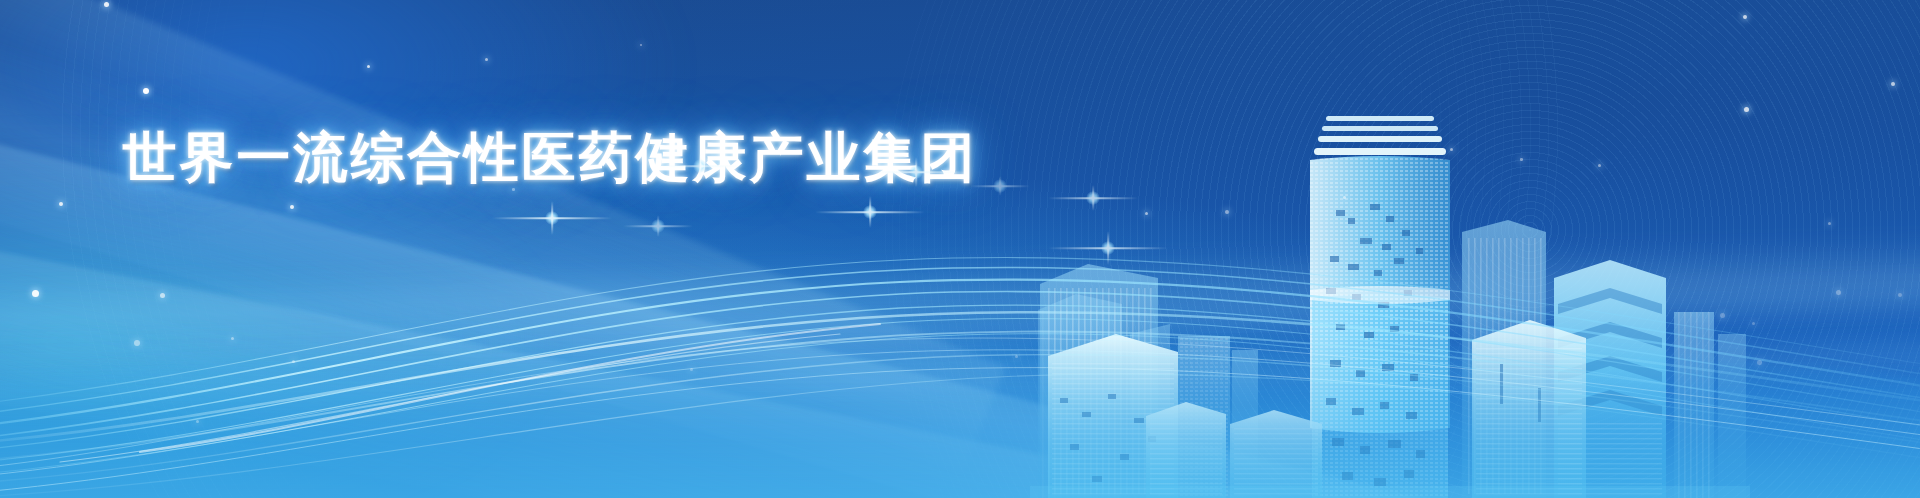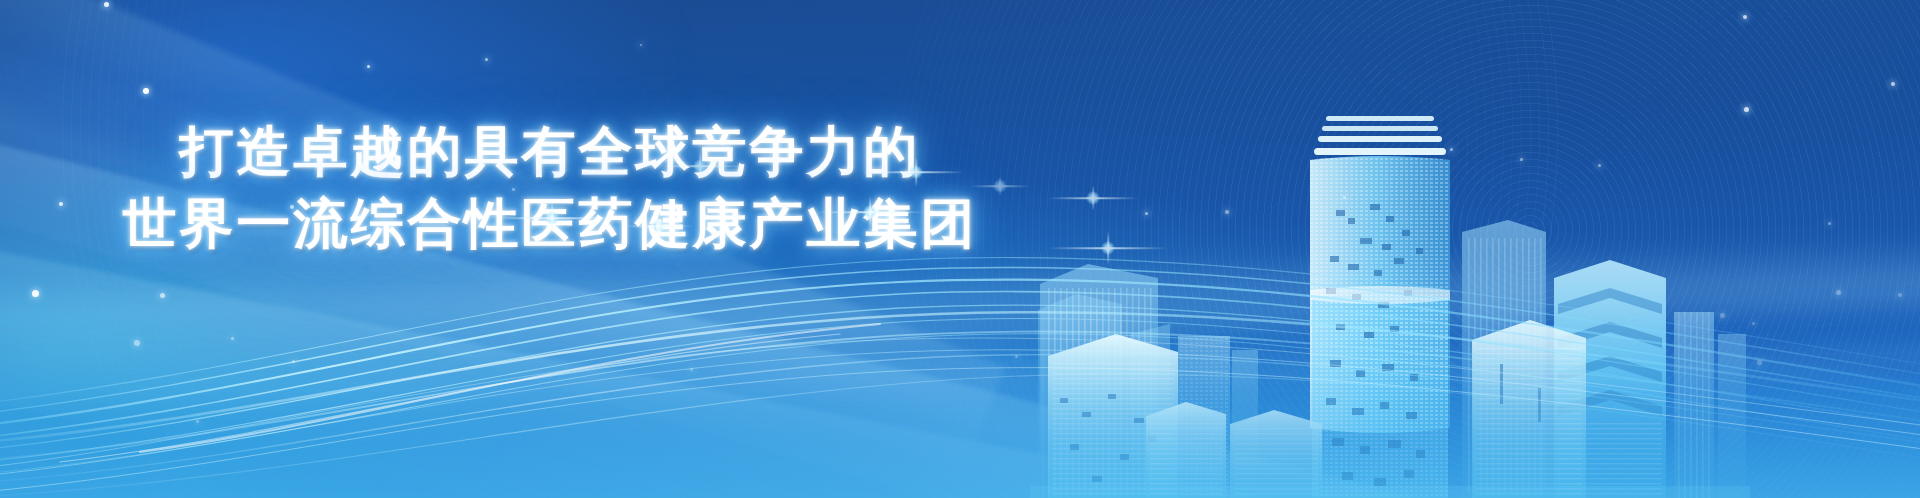--- a/index.html
+++ b/index.html
@@ -358,21 +358,20 @@
         <path d="M-40,300 C 220,276 460,208 800,180 C 1140,152 1500,200 1960,262" stroke-width=".9"></path>
         <path d="M-40,292 C 200,268 440,196 780,168 C 1120,140 1480,190 1960,252" stroke-width=".8"></path>
       </g>
 
       <path d="M140,274 C 360,244 600,172 880,146" fill="none" stroke="#ffffff" stroke-width="2" opacity=".55" stroke-linecap="round"></path>
       <path d="M60,284 C 300,256 540,184 840,156" fill="none" stroke="#eafcff" stroke-width="1.2" opacity=".5" stroke-linecap="round"></path>
     </svg>
   </div>
 
   <div class="headline">
-    <div class="hl-line l1">打造卓越的具有全球竞争力的</div>
     <div class="hl-line l2">世界一流综合性医药健康产业集团</div>
   </div>
 
   <div id="stars-layer">
       <div class="star" style="left: 104px; top: 2px; width: 5px; height: 5px; opacity: 0.9;"></div>
       <div class="star" style="left: 143px; top: 88px; width: 6px; height: 6px; opacity: 1;"></div>
       <div class="star" style="left: 367px; top: 65px; width: 3px; height: 3px; opacity: 0.8;"></div>
       <div class="star" style="left: 307px; top: 142px; width: 2.5px; height: 2.5px; opacity: 0.55;"></div>
       <div class="star" style="left: 290px; top: 205px; width: 4px; height: 4px; opacity: 0.9;"></div>
       <div class="star" style="left: 336px; top: 145px; width: 2px; height: 2px; opacity: 0.5;"></div>

